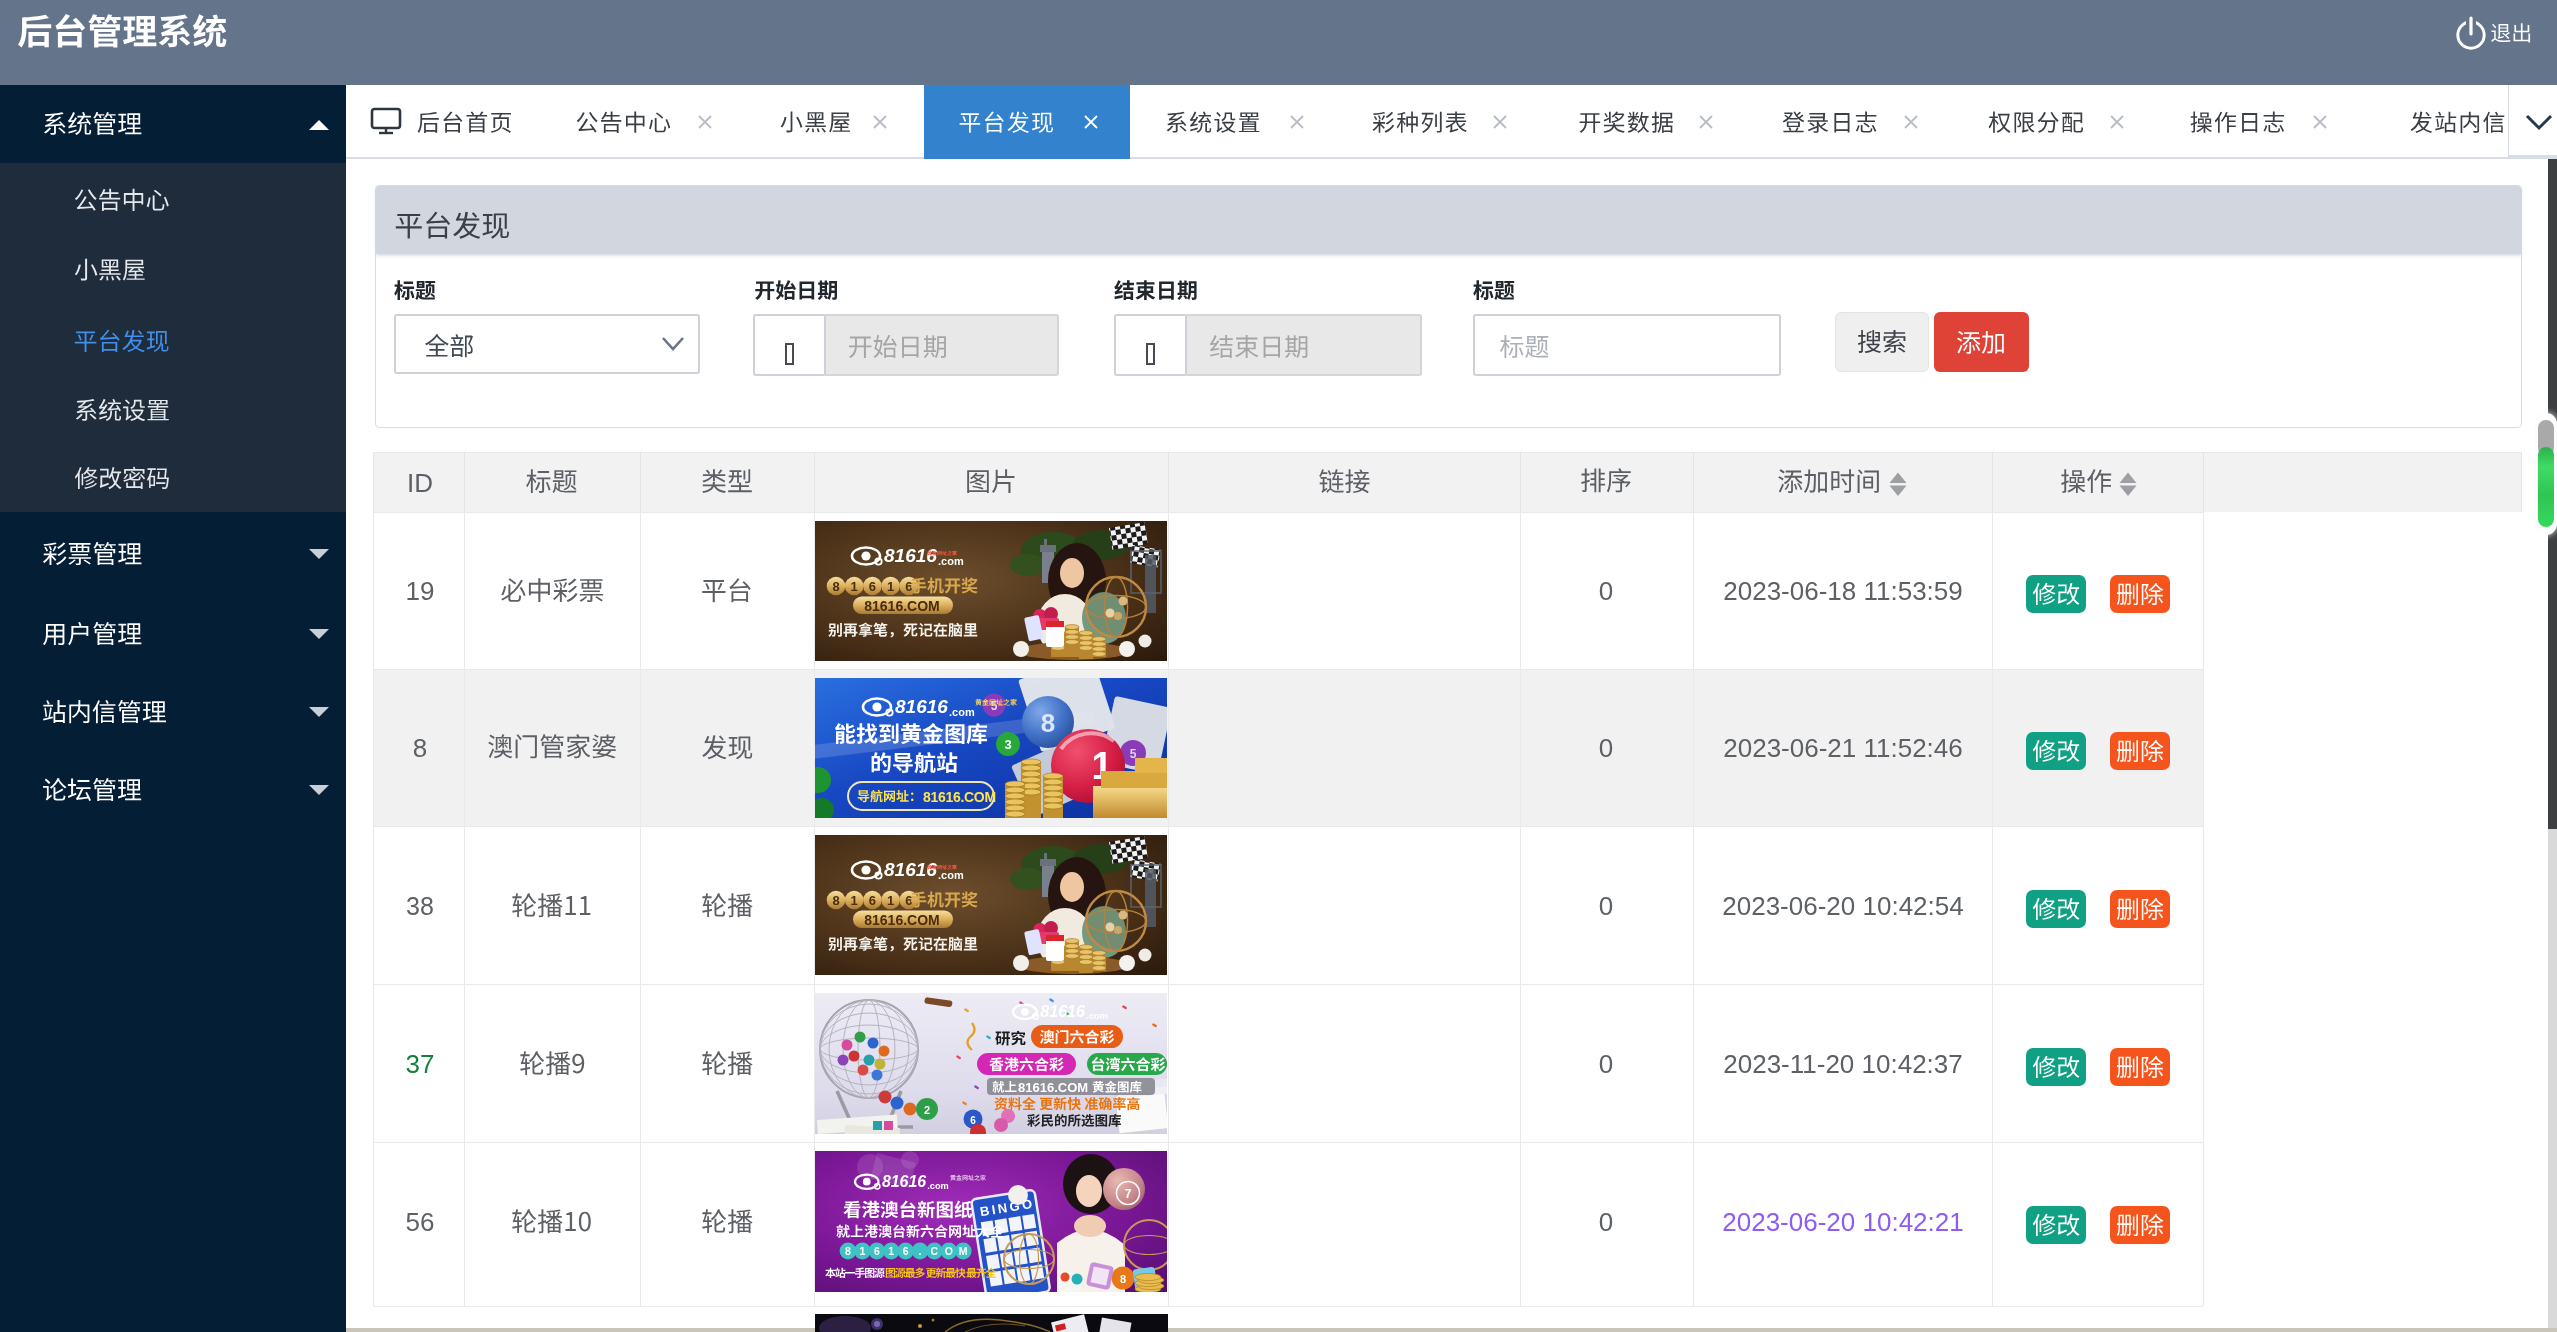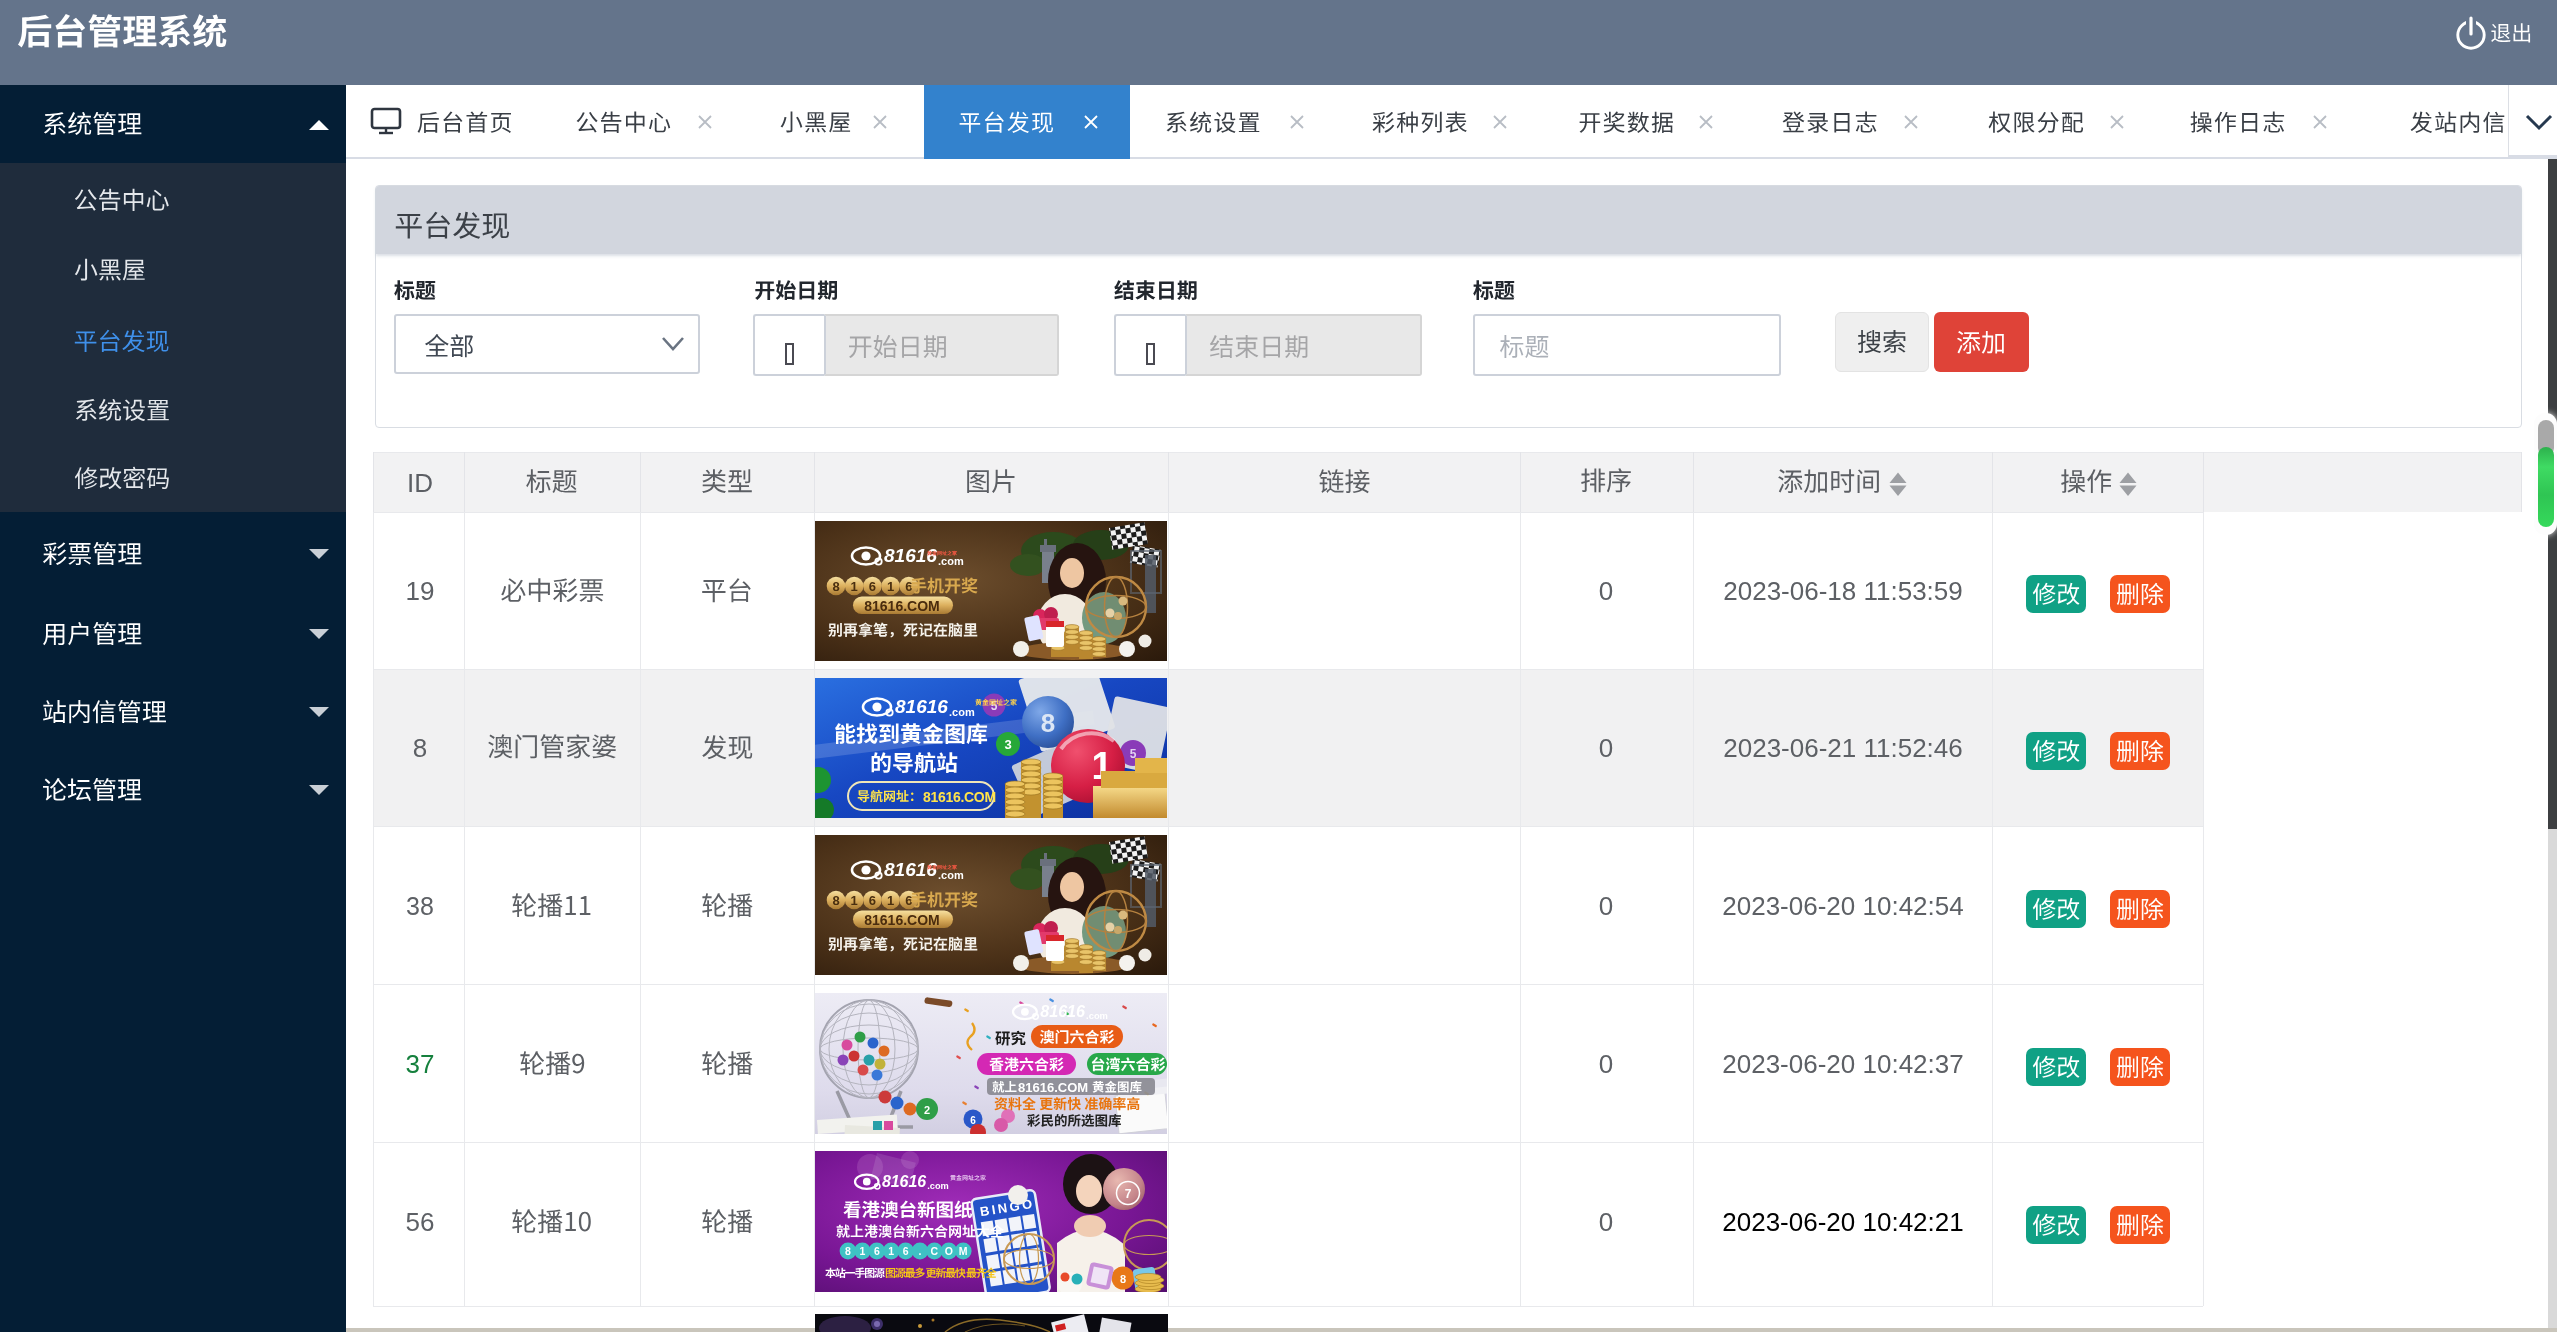--- a/index.html
+++ b/index.html
@@ -296,38 +296,38 @@
       <path d="M17 -17.5V-3.9H18.5V-17.5ZM20.5 -19.8V-0.1C20.5 0.2 20.4 0.3 20.1 0.3C19.8 0.3 18.7 0.4 17.6 0.3C17.8 0.8 18.1 1.5 18.1 1.9C19.7 1.9 20.6 1.9 21.2 1.6C21.8 1.3 22.1 0.9 22.1 -0.1V-19.8ZM1.1 -10.8V-9.1H2.6V-7.9C2.6 -5 2.5 -1.4 0.9 1C1.3 1.2 2 1.7 2.3 1.9C3.9 -0.6 4.1 -4.8 4.1 -8V-9.1H6.3V-0.3C6.3 -0 6.2 0.1 6 0.1C5.7 0.1 5 0.1 4.1 0.1C4.3 0.5 4.5 1.2 4.6 1.7C5.8 1.7 6.6 1.6 7.2 1.3C7.7 1.1 7.8 0.6 7.8 -0.3V-9.1H9.5V-9C9.5 -5.8 9.4 -1.7 8.1 1.1C8.4 1.3 9.1 1.7 9.4 1.9C10.8 -1.1 11 -5.6 11 -9V-9.1H13.3V-0.3C13.3 0 13.2 0.1 12.9 0.1C12.7 0.1 11.9 0.1 11 0.1C11.3 0.5 11.4 1.2 11.5 1.7C12.8 1.7 13.6 1.6 14.1 1.3C14.6 1.1 14.8 0.6 14.8 -0.3V-9.1H16V-10.8H14.8V-19.4H9.5V-10.8H7.8V-19.4H2.6V-10.8ZM4.1 -17.8H6.3V-10.8H4.1ZM11 -17.8H13.3V-10.8H11Z M35.4 -5.3C34.6 -3.6 33.3 -1.8 32.1 -0.5C32.5 -0.3 33.2 0.2 33.5 0.5C34.7 -0.9 36 -2.9 37 -4.8ZM42.3 -4.8C43.6 -3.3 45.1 -1.1 45.8 0.2L47.2 -0.6C46.5 -1.9 45 -4 43.7 -5.5ZM25.9 -19.2V1.8H27.5V-17.6H30.6C30 -16 29.3 -13.8 28.5 -12.1C30.4 -10.2 30.8 -8.6 30.8 -7.3C30.8 -6.5 30.7 -5.9 30.3 -5.6C30.1 -5.4 29.8 -5.4 29.5 -5.4C29.1 -5.3 28.6 -5.3 28 -5.4C28.3 -4.9 28.4 -4.2 28.4 -3.8C29 -3.8 29.7 -3.8 30.2 -3.8C30.7 -3.9 31.1 -4 31.5 -4.3C32.2 -4.8 32.4 -5.8 32.4 -7.1C32.4 -8.6 32 -10.3 30.1 -12.3C31 -14.2 31.9 -16.6 32.7 -18.6L31.5 -19.3L31.3 -19.2ZM32.9 -8.3V-6.6H39.2V-0.2C39.2 0.1 39.1 0.3 38.7 0.3C38.4 0.3 37.2 0.3 35.9 0.2C36.2 0.7 36.4 1.4 36.5 1.9C38.2 1.9 39.3 1.9 40 1.6C40.7 1.3 40.9 0.8 40.9 -0.2V-6.6H46.9V-8.3H40.9V-11.2H44.6V-12.8H35.2V-11.2H39.2V-8.3ZM39.9 -20.3C38.3 -17.4 35.3 -14.7 32.3 -13.1C32.7 -12.8 33.2 -12.2 33.5 -11.8C35.8 -13.2 38.2 -15.2 39.9 -17.5C42 -15 44 -13.4 46.2 -12C46.4 -12.5 47 -13.1 47.4 -13.5C45.2 -14.7 42.9 -16.3 40.8 -18.8L41.4 -19.7Z" fill="#fff"></path>
     </svg>
 <div class="lt ct" style="left:420px;top:1064px;font-size:26px;color:#15803d">37</div>
 <svg style="position:absolute;left:514.6px;top:1045.5px" width="74.4" height="34.4" viewBox="-4.2 -27.1 74.4 34.4">
       <path d="M16.7 -21.9C15.6 -18.8 13.3 -15 9.7 -12.3C10.2 -12 10.8 -11.3 11.1 -10.8C13.9 -13.1 16 -15.9 17.4 -18.6C19.1 -15.7 21.4 -12.8 23.6 -11C23.9 -11.5 24.5 -12.2 25 -12.6C22.6 -14.2 19.9 -17.5 18.4 -20.6L18.8 -21.5ZM21.2 -11.1C19.7 -9.9 17.3 -8.3 15.2 -7.1V-12.3H13.3V-1.5C13.3 0.8 14 1.4 16.5 1.4C17 1.4 20.4 1.4 21 1.4C23.2 1.4 23.8 0.4 24 -3.2C23.5 -3.3 22.7 -3.7 22.2 -4C22.1 -0.9 21.9 -0.4 20.9 -0.4C20.1 -0.4 17.3 -0.4 16.7 -0.4C15.4 -0.4 15.2 -0.5 15.2 -1.5V-5.1C17.6 -6.3 20.4 -8 22.6 -9.5ZM2.1 -8.6C2.3 -8.8 3.1 -9 3.9 -9H6V-5.2L1 -4.3L1.5 -2.4L6 -3.3V1.9H7.8V-3.7L10.9 -4.3L10.8 -6L7.8 -5.5V-9H10.4V-10.8H7.8V-14.8H6V-10.8H3.8C4.5 -12.6 5.2 -14.7 5.8 -16.9H10.4V-18.8H6.2C6.5 -19.7 6.7 -20.6 6.8 -21.5L5 -21.8C4.9 -20.8 4.7 -19.8 4.4 -18.8H1.2V-16.9H4C3.5 -14.8 2.9 -13.1 2.7 -12.4C2.3 -11.2 1.9 -10.4 1.5 -10.3C1.7 -9.8 1.9 -9 2.1 -8.6Z M47 -19.1C46.6 -17.9 45.8 -16.2 45.1 -15.1H43.6V-19.3C45.8 -19.6 47.9 -19.9 49.5 -20.2L48.4 -21.7C45.3 -21 39.9 -20.4 35.3 -20.2C35.5 -19.8 35.8 -19.2 35.8 -18.7C37.7 -18.8 39.8 -19 41.8 -19.1V-15.1H35V-13.4H40.2C38.7 -11.4 36.2 -9.6 33.9 -8.7C34.3 -8.3 34.8 -7.6 35.1 -7.2C35.6 -7.4 36.1 -7.7 36.5 -8V2.1H38.3V0.9H47.5V1.9H49.3V-8L50.1 -7.5C50.4 -8 51 -8.6 51.4 -8.9C49.2 -9.8 46.8 -11.6 45.3 -13.4H50.6V-15.1H46.9C47.5 -16.1 48.2 -17.4 48.8 -18.6ZM37 -18.1C37.5 -17.2 38.2 -15.9 38.5 -15.1L40.1 -15.7C39.8 -16.4 39.1 -17.7 38.6 -18.6ZM41.8 -12.8V-8.6H43.6V-13C45 -11.1 47.2 -9.2 49.2 -8H36.6C38.5 -9.2 40.5 -10.9 41.8 -12.8ZM41.8 -6.5V-4.3H38.3V-6.5ZM43.5 -6.5H47.5V-4.3H43.5ZM41.8 -2.8V-0.6H38.3V-2.8ZM43.5 -2.8H47.5V-0.6H43.5ZM30.3 -21.8V-16.6H27.1V-14.8H30.3V-9.4L26.7 -8.2L27.1 -6.3L30.3 -7.5V-0.2C30.3 0.2 30.2 0.3 29.9 0.3C29.6 0.3 28.6 0.3 27.5 0.3C27.7 0.8 27.9 1.6 28 2.1C29.7 2.1 30.7 2 31.3 1.7C31.9 1.4 32.2 0.9 32.2 -0.2V-8.1L34.9 -9.2L34.6 -11L32.2 -10.1V-14.8H35V-16.6H32.2V-21.8Z M58.1 0.3C61.7 0.3 65 -2.6 65 -10.3C65 -16.4 62.3 -19.4 58.6 -19.4C55.6 -19.4 53.1 -16.9 53.1 -13.2C53.1 -9.3 55.2 -7.2 58.4 -7.2C60 -7.2 61.6 -8.1 62.8 -9.5C62.6 -3.6 60.5 -1.6 58 -1.6C56.8 -1.6 55.6 -2.2 54.8 -3.1L53.5 -1.6C54.6 -0.5 56 0.3 58.1 0.3ZM62.8 -11.5C61.5 -9.7 60.1 -9 58.8 -9C56.5 -9 55.4 -10.7 55.4 -13.2C55.4 -15.8 56.8 -17.6 58.6 -17.6C61 -17.6 62.5 -15.5 62.8 -11.5Z" fill="#5d6065"></path>
     </svg>
 <svg style="position:absolute;left:696.8px;top:1045.5px" width="60.7" height="34.4" viewBox="-4.2 -27.1 60.7 34.4">
       <path d="M16.7 -21.9C15.6 -18.8 13.3 -15 9.7 -12.3C10.2 -12 10.8 -11.3 11.1 -10.8C13.9 -13.1 16 -15.9 17.4 -18.6C19.1 -15.7 21.4 -12.8 23.6 -11C23.9 -11.5 24.5 -12.2 25 -12.6C22.6 -14.2 19.9 -17.5 18.4 -20.6L18.8 -21.5ZM21.2 -11.1C19.7 -9.9 17.3 -8.3 15.2 -7.1V-12.3H13.3V-1.5C13.3 0.8 14 1.4 16.5 1.4C17 1.4 20.4 1.4 21 1.4C23.2 1.4 23.8 0.4 24 -3.2C23.5 -3.3 22.7 -3.7 22.2 -4C22.1 -0.9 21.9 -0.4 20.9 -0.4C20.1 -0.4 17.3 -0.4 16.7 -0.4C15.4 -0.4 15.2 -0.5 15.2 -1.5V-5.1C17.6 -6.3 20.4 -8 22.6 -9.5ZM2.1 -8.6C2.3 -8.8 3.1 -9 3.9 -9H6V-5.2L1 -4.3L1.5 -2.4L6 -3.3V1.9H7.8V-3.7L10.9 -4.3L10.8 -6L7.8 -5.5V-9H10.4V-10.8H7.8V-14.8H6V-10.8H3.8C4.5 -12.6 5.2 -14.7 5.8 -16.9H10.4V-18.8H6.2C6.5 -19.7 6.7 -20.6 6.8 -21.5L5 -21.8C4.9 -20.8 4.7 -19.8 4.4 -18.8H1.2V-16.9H4C3.5 -14.8 2.9 -13.1 2.7 -12.4C2.3 -11.2 1.9 -10.4 1.5 -10.3C1.7 -9.8 1.9 -9 2.1 -8.6Z M47 -19.1C46.6 -17.9 45.8 -16.2 45.1 -15.1H43.6V-19.3C45.8 -19.6 47.9 -19.9 49.5 -20.2L48.4 -21.7C45.3 -21 39.9 -20.4 35.3 -20.2C35.5 -19.8 35.8 -19.2 35.8 -18.7C37.7 -18.8 39.8 -19 41.8 -19.1V-15.1H35V-13.4H40.2C38.7 -11.4 36.2 -9.6 33.9 -8.7C34.3 -8.3 34.8 -7.6 35.1 -7.2C35.6 -7.4 36.1 -7.7 36.5 -8V2.1H38.3V0.9H47.5V1.9H49.3V-8L50.1 -7.5C50.4 -8 51 -8.6 51.4 -8.9C49.2 -9.8 46.8 -11.6 45.3 -13.4H50.6V-15.1H46.9C47.5 -16.1 48.2 -17.4 48.8 -18.6ZM37 -18.1C37.5 -17.2 38.2 -15.9 38.5 -15.1L40.1 -15.7C39.8 -16.4 39.1 -17.7 38.6 -18.6ZM41.8 -12.8V-8.6H43.6V-13C45 -11.1 47.2 -9.2 49.2 -8H36.6C38.5 -9.2 40.5 -10.9 41.8 -12.8ZM41.8 -6.5V-4.3H38.3V-6.5ZM43.5 -6.5H47.5V-4.3H43.5ZM41.8 -2.8V-0.6H38.3V-2.8ZM43.5 -2.8H47.5V-0.6H43.5ZM30.3 -21.8V-16.6H27.1V-14.8H30.3V-9.4L26.7 -8.2L27.1 -6.3L30.3 -7.5V-0.2C30.3 0.2 30.2 0.3 29.9 0.3C29.6 0.3 28.6 0.3 27.5 0.3C27.7 0.8 27.9 1.6 28 2.1C29.7 2.1 30.7 2 31.3 1.7C31.9 1.4 32.2 0.9 32.2 -0.2V-8.1L34.9 -9.2L34.6 -11L32.2 -10.1V-14.8H35V-16.6H32.2V-21.8Z" fill="#5d6065"></path>
     </svg>
 <div class="lt ct" style="left:1606px;top:1064px;font-size:26px;color:#5d6065">0</div>
-<div class="lt ct" style="left:1843px;top:1064px;font-size:26px;color:#5d6065">2023-06-20 10:42:37</div>
+<div class="lt ct" style="left:1843px;top:1064px;font-size:26px;color:#5d6065">2023-11-20 10:42:37</div>
 <div class="ab" style="left:2026px;top:1048px;width:60px;height:38px;background:#10a185;border-radius:7px"></div>
 <svg style="position:absolute;left:2027.7px;top:1050.9px" width="56.4" height="31.8" viewBox="-4.3 -25.0 56.4 31.8">
       <path d="M16.8 -9.3C15.5 -8 13 -6.9 10.9 -6.2C11.2 -6 11.7 -5.5 11.9 -5.2C14.2 -5.9 16.7 -7.2 18.1 -8.7ZM19.1 -6.9C17.4 -5.2 14.3 -3.8 11.2 -3.1C11.6 -2.8 11.9 -2.3 12.1 -1.9C15.4 -2.8 18.6 -4.3 20.4 -6.3ZM21.3 -4.3C19.2 -1.8 14.7 -0.3 9.9 0.4C10.3 0.8 10.7 1.4 10.8 1.8C15.9 1 20.4 -0.8 22.8 -3.6ZM7.3 -13.5V-1.9H8.9V-13.5ZM13.3 -16H20C19.2 -14.7 18 -13.6 16.6 -12.7C15.1 -13.7 14 -14.9 13.3 -16ZM13.6 -20.2C12.6 -17.6 10.8 -15.1 8.9 -13.5C9.3 -13.2 10 -12.7 10.3 -12.4C11 -13.1 11.7 -13.9 12.4 -14.8C13.1 -13.8 14 -12.8 15.2 -11.9C13.3 -10.8 11.1 -10.2 8.9 -9.8C9.2 -9.4 9.6 -8.8 9.8 -8.4C12.2 -8.9 14.5 -9.7 16.6 -10.9C18.1 -9.9 20.1 -9.1 22.3 -8.5C22.5 -9 23 -9.6 23.3 -10C21.3 -10.4 19.5 -11 18 -11.8C19.8 -13.2 21.4 -14.9 22.3 -17.1L21.2 -17.6L20.9 -17.5H14.2C14.6 -18.3 14.9 -19 15.2 -19.8ZM5.6 -20C4.5 -16.3 2.6 -12.6 0.5 -10.2C0.8 -9.8 1.3 -8.8 1.4 -8.4C2.2 -9.3 3 -10.4 3.7 -11.5V1.9H5.4V-14.7C6.1 -16.3 6.8 -17.9 7.3 -19.6Z M38.4 -14H43.4C42.9 -10.9 42.1 -8.2 40.9 -6C39.8 -8.3 38.9 -10.9 38.4 -13.8ZM25.8 -18.5V-16.7H32.6V-11.6H26.1V-2.5C26.1 -1.6 25.8 -1.3 25.4 -1.1C25.7 -0.6 26 0.2 26.1 0.8C26.7 0.3 27.6 -0.1 34.5 -2.8C34.5 -3.2 34.3 -4 34.3 -4.5L28 -2.2V-9.8H34.3L34.2 -9.7C34.6 -9.4 35.3 -8.7 35.6 -8.4C36.2 -9.2 36.8 -10.2 37.3 -11.3C37.9 -8.7 38.8 -6.3 39.9 -4.3C38.4 -2.3 36.5 -0.8 34 0.4C34.3 0.8 34.9 1.6 35.1 2C37.5 0.8 39.4 -0.7 40.9 -2.7C42.3 -0.8 43.9 0.8 46 1.8C46.2 1.3 46.8 0.6 47.2 0.3C45.1 -0.7 43.4 -2.3 42 -4.2C43.6 -6.9 44.6 -10.1 45.3 -14H46.8V-15.7H39C39.4 -17 39.8 -18.4 40.1 -19.8L38.3 -20.2C37.6 -16.2 36.2 -12.4 34.3 -9.9V-18.5Z" fill="#fff"></path>
     </svg>
 <div class="ab" style="left:2110px;top:1048px;width:60px;height:38px;background:#f5541d;border-radius:7px"></div>
 <svg style="position:absolute;left:2112.1px;top:1050.8px" width="56.1" height="31.9" viewBox="-3.9 -25.1 56.1 31.9">
       <path d="M17 -17.5V-3.9H18.5V-17.5ZM20.5 -19.8V-0.1C20.5 0.2 20.4 0.3 20.1 0.3C19.8 0.3 18.7 0.4 17.6 0.3C17.8 0.8 18.1 1.5 18.1 1.9C19.7 1.9 20.6 1.9 21.2 1.6C21.8 1.3 22.1 0.9 22.1 -0.1V-19.8ZM1.1 -10.8V-9.1H2.6V-7.9C2.6 -5 2.5 -1.4 0.9 1C1.3 1.2 2 1.7 2.3 1.9C3.9 -0.6 4.1 -4.8 4.1 -8V-9.1H6.3V-0.3C6.3 -0 6.2 0.1 6 0.1C5.7 0.1 5 0.1 4.1 0.1C4.3 0.5 4.5 1.2 4.6 1.7C5.8 1.7 6.6 1.6 7.2 1.3C7.7 1.1 7.8 0.6 7.8 -0.3V-9.1H9.5V-9C9.5 -5.8 9.4 -1.7 8.1 1.1C8.4 1.3 9.1 1.7 9.4 1.9C10.8 -1.1 11 -5.6 11 -9V-9.1H13.3V-0.3C13.3 0 13.2 0.1 12.9 0.1C12.7 0.1 11.9 0.1 11 0.1C11.3 0.5 11.4 1.2 11.5 1.7C12.8 1.7 13.6 1.6 14.1 1.3C14.6 1.1 14.8 0.6 14.8 -0.3V-9.1H16V-10.8H14.8V-19.4H9.5V-10.8H7.8V-19.4H2.6V-10.8ZM4.1 -17.8H6.3V-10.8H4.1ZM11 -17.8H13.3V-10.8H11Z M35.4 -5.3C34.6 -3.6 33.3 -1.8 32.1 -0.5C32.5 -0.3 33.2 0.2 33.5 0.5C34.7 -0.9 36 -2.9 37 -4.8ZM42.3 -4.8C43.6 -3.3 45.1 -1.1 45.8 0.2L47.2 -0.6C46.5 -1.9 45 -4 43.7 -5.5ZM25.9 -19.2V1.8H27.5V-17.6H30.6C30 -16 29.3 -13.8 28.5 -12.1C30.4 -10.2 30.8 -8.6 30.8 -7.3C30.8 -6.5 30.7 -5.9 30.3 -5.6C30.1 -5.4 29.8 -5.4 29.5 -5.4C29.1 -5.3 28.6 -5.3 28 -5.4C28.3 -4.9 28.4 -4.2 28.4 -3.8C29 -3.8 29.7 -3.8 30.2 -3.8C30.7 -3.9 31.1 -4 31.5 -4.3C32.2 -4.8 32.4 -5.8 32.4 -7.1C32.4 -8.6 32 -10.3 30.1 -12.3C31 -14.2 31.9 -16.6 32.7 -18.6L31.5 -19.3L31.3 -19.2ZM32.9 -8.3V-6.6H39.2V-0.2C39.2 0.1 39.1 0.3 38.7 0.3C38.4 0.3 37.2 0.3 35.9 0.2C36.2 0.7 36.4 1.4 36.5 1.9C38.2 1.9 39.3 1.9 40 1.6C40.7 1.3 40.9 0.8 40.9 -0.2V-6.6H46.9V-8.3H40.9V-11.2H44.6V-12.8H35.2V-11.2H39.2V-8.3ZM39.9 -20.3C38.3 -17.4 35.3 -14.7 32.3 -13.1C32.7 -12.8 33.2 -12.2 33.5 -11.8C35.8 -13.2 38.2 -15.2 39.9 -17.5C42 -15 44 -13.4 46.2 -12C46.4 -12.5 47 -13.1 47.4 -13.5C45.2 -14.7 42.9 -16.3 40.8 -18.8L41.4 -19.7Z" fill="#fff"></path>
     </svg>
 <div class="lt ct" style="left:420px;top:1222px;font-size:26px;color:#5d6065">56</div>
 <svg style="position:absolute;left:507.4px;top:1203.5px" width="88.9" height="34.4" viewBox="-4.2 -27.1 88.9 34.4">
       <path d="M16.7 -21.9C15.6 -18.8 13.3 -15 9.7 -12.3C10.2 -12 10.8 -11.3 11.1 -10.8C13.9 -13.1 16 -15.9 17.4 -18.6C19.1 -15.7 21.4 -12.8 23.6 -11C23.9 -11.5 24.5 -12.2 25 -12.6C22.6 -14.2 19.9 -17.5 18.4 -20.6L18.8 -21.5ZM21.2 -11.1C19.7 -9.9 17.3 -8.3 15.2 -7.1V-12.3H13.3V-1.5C13.3 0.8 14 1.4 16.5 1.4C17 1.4 20.4 1.4 21 1.4C23.2 1.4 23.8 0.4 24 -3.2C23.5 -3.3 22.7 -3.7 22.2 -4C22.1 -0.9 21.9 -0.4 20.9 -0.4C20.1 -0.4 17.3 -0.4 16.7 -0.4C15.4 -0.4 15.2 -0.5 15.2 -1.5V-5.1C17.6 -6.3 20.4 -8 22.6 -9.5ZM2.1 -8.6C2.3 -8.8 3.1 -9 3.9 -9H6V-5.2L1 -4.3L1.5 -2.4L6 -3.3V1.9H7.8V-3.7L10.9 -4.3L10.8 -6L7.8 -5.5V-9H10.4V-10.8H7.8V-14.8H6V-10.8H3.8C4.5 -12.6 5.2 -14.7 5.8 -16.9H10.4V-18.8H6.2C6.5 -19.7 6.7 -20.6 6.8 -21.5L5 -21.8C4.9 -20.8 4.7 -19.8 4.4 -18.8H1.2V-16.9H4C3.5 -14.8 2.9 -13.1 2.7 -12.4C2.3 -11.2 1.9 -10.4 1.5 -10.3C1.7 -9.8 1.9 -9 2.1 -8.6Z M47 -19.1C46.6 -17.9 45.8 -16.2 45.1 -15.1H43.6V-19.3C45.8 -19.6 47.9 -19.9 49.5 -20.2L48.4 -21.7C45.3 -21 39.9 -20.4 35.3 -20.2C35.5 -19.8 35.8 -19.2 35.8 -18.7C37.7 -18.8 39.8 -19 41.8 -19.1V-15.1H35V-13.4H40.2C38.7 -11.4 36.2 -9.6 33.9 -8.7C34.3 -8.3 34.8 -7.6 35.1 -7.2C35.6 -7.4 36.1 -7.7 36.5 -8V2.1H38.3V0.9H47.5V1.9H49.3V-8L50.1 -7.5C50.4 -8 51 -8.6 51.4 -8.9C49.2 -9.8 46.8 -11.6 45.3 -13.4H50.6V-15.1H46.9C47.5 -16.1 48.2 -17.4 48.8 -18.6ZM37 -18.1C37.5 -17.2 38.2 -15.9 38.5 -15.1L40.1 -15.7C39.8 -16.4 39.1 -17.7 38.6 -18.6ZM41.8 -12.8V-8.6H43.6V-13C45 -11.1 47.2 -9.2 49.2 -8H36.6C38.5 -9.2 40.5 -10.9 41.8 -12.8ZM41.8 -6.5V-4.3H38.3V-6.5ZM43.5 -6.5H47.5V-4.3H43.5ZM41.8 -2.8V-0.6H38.3V-2.8ZM43.5 -2.8H47.5V-0.6H43.5ZM30.3 -21.8V-16.6H27.1V-14.8H30.3V-9.4L26.7 -8.2L27.1 -6.3L30.3 -7.5V-0.2C30.3 0.2 30.2 0.3 29.9 0.3C29.6 0.3 28.6 0.3 27.5 0.3C27.7 0.8 27.9 1.6 28 2.1C29.7 2.1 30.7 2 31.3 1.7C31.9 1.4 32.2 0.9 32.2 -0.2V-8.1L34.9 -9.2L34.6 -11L32.2 -10.1V-14.8H35V-16.6H32.2V-21.8Z M54.3 0H64.7V-2H60.9V-19.1H59.1C58.1 -18.5 56.8 -18 55.1 -17.7V-16.2H58.6V-2H54.3Z M73.7 0.3C77.3 0.3 79.6 -2.9 79.6 -9.6C79.6 -16.2 77.3 -19.4 73.7 -19.4C70 -19.4 67.7 -16.2 67.7 -9.6C67.7 -2.9 70 0.3 73.7 0.3ZM73.7 -1.6C71.5 -1.6 70 -4 70 -9.6C70 -15.2 71.5 -17.5 73.7 -17.5C75.8 -17.5 77.3 -15.2 77.3 -9.6C77.3 -4 75.8 -1.6 73.7 -1.6Z" fill="#5d6065"></path>
     </svg>
 <svg style="position:absolute;left:696.8px;top:1203.5px" width="60.7" height="34.4" viewBox="-4.2 -27.1 60.7 34.4">
       <path d="M16.7 -21.9C15.6 -18.8 13.3 -15 9.7 -12.3C10.2 -12 10.8 -11.3 11.1 -10.8C13.9 -13.1 16 -15.9 17.4 -18.6C19.1 -15.7 21.4 -12.8 23.6 -11C23.9 -11.5 24.5 -12.2 25 -12.6C22.6 -14.2 19.9 -17.5 18.4 -20.6L18.8 -21.5ZM21.2 -11.1C19.7 -9.9 17.3 -8.3 15.2 -7.1V-12.3H13.3V-1.5C13.3 0.8 14 1.4 16.5 1.4C17 1.4 20.4 1.4 21 1.4C23.2 1.4 23.8 0.4 24 -3.2C23.5 -3.3 22.7 -3.7 22.2 -4C22.1 -0.9 21.9 -0.4 20.9 -0.4C20.1 -0.4 17.3 -0.4 16.7 -0.4C15.4 -0.4 15.2 -0.5 15.2 -1.5V-5.1C17.6 -6.3 20.4 -8 22.6 -9.5ZM2.1 -8.6C2.3 -8.8 3.1 -9 3.9 -9H6V-5.2L1 -4.3L1.5 -2.4L6 -3.3V1.9H7.8V-3.7L10.9 -4.3L10.8 -6L7.8 -5.5V-9H10.4V-10.8H7.8V-14.8H6V-10.8H3.8C4.5 -12.6 5.2 -14.7 5.8 -16.9H10.4V-18.8H6.2C6.5 -19.7 6.7 -20.6 6.8 -21.5L5 -21.8C4.9 -20.8 4.7 -19.8 4.4 -18.8H1.2V-16.9H4C3.5 -14.8 2.9 -13.1 2.7 -12.4C2.3 -11.2 1.9 -10.4 1.5 -10.3C1.7 -9.8 1.9 -9 2.1 -8.6Z M47 -19.1C46.6 -17.9 45.8 -16.2 45.1 -15.1H43.6V-19.3C45.8 -19.6 47.9 -19.9 49.5 -20.2L48.4 -21.7C45.3 -21 39.9 -20.4 35.3 -20.2C35.5 -19.8 35.8 -19.2 35.8 -18.7C37.7 -18.8 39.8 -19 41.8 -19.1V-15.1H35V-13.4H40.2C38.7 -11.4 36.2 -9.6 33.9 -8.7C34.3 -8.3 34.8 -7.6 35.1 -7.2C35.6 -7.4 36.1 -7.7 36.5 -8V2.1H38.3V0.9H47.5V1.9H49.3V-8L50.1 -7.5C50.4 -8 51 -8.6 51.4 -8.9C49.2 -9.8 46.8 -11.6 45.3 -13.4H50.6V-15.1H46.9C47.5 -16.1 48.2 -17.4 48.8 -18.6ZM37 -18.1C37.5 -17.2 38.2 -15.9 38.5 -15.1L40.1 -15.7C39.8 -16.4 39.1 -17.7 38.6 -18.6ZM41.8 -12.8V-8.6H43.6V-13C45 -11.1 47.2 -9.2 49.2 -8H36.6C38.5 -9.2 40.5 -10.9 41.8 -12.8ZM41.8 -6.5V-4.3H38.3V-6.5ZM43.5 -6.5H47.5V-4.3H43.5ZM41.8 -2.8V-0.6H38.3V-2.8ZM43.5 -2.8H47.5V-0.6H43.5ZM30.3 -21.8V-16.6H27.1V-14.8H30.3V-9.4L26.7 -8.2L27.1 -6.3L30.3 -7.5V-0.2C30.3 0.2 30.2 0.3 29.9 0.3C29.6 0.3 28.6 0.3 27.5 0.3C27.7 0.8 27.9 1.6 28 2.1C29.7 2.1 30.7 2 31.3 1.7C31.9 1.4 32.2 0.9 32.2 -0.2V-8.1L34.9 -9.2L34.6 -11L32.2 -10.1V-14.8H35V-16.6H32.2V-21.8Z" fill="#5d6065"></path>
     </svg>
 <div class="lt ct" style="left:1606px;top:1222px;font-size:26px;color:#5d6065">0</div>
-<div class="lt ct" style="left:1843px;top:1222px;font-size:26px;color:#000000">2023-06-20 10:42:21</div>
+<div class="lt ct" style="left:1843px;top:1222px;font-size:26px;color:#8b5cf6">2023-06-20 10:42:21</div>
 <div class="ab" style="left:2026px;top:1206px;width:60px;height:38px;background:#10a185;border-radius:7px"></div>
 <svg style="position:absolute;left:2027.7px;top:1208.9px" width="56.4" height="31.8" viewBox="-4.3 -25.0 56.4 31.8">
       <path d="M16.8 -9.3C15.5 -8 13 -6.9 10.9 -6.2C11.2 -6 11.7 -5.5 11.9 -5.2C14.2 -5.9 16.7 -7.2 18.1 -8.7ZM19.1 -6.9C17.4 -5.2 14.3 -3.8 11.2 -3.1C11.6 -2.8 11.9 -2.3 12.1 -1.9C15.4 -2.8 18.6 -4.3 20.4 -6.3ZM21.3 -4.3C19.2 -1.8 14.7 -0.3 9.9 0.4C10.3 0.8 10.7 1.4 10.8 1.8C15.9 1 20.4 -0.8 22.8 -3.6ZM7.3 -13.5V-1.9H8.9V-13.5ZM13.3 -16H20C19.2 -14.7 18 -13.6 16.6 -12.7C15.1 -13.7 14 -14.9 13.3 -16ZM13.6 -20.2C12.6 -17.6 10.8 -15.1 8.9 -13.5C9.3 -13.2 10 -12.7 10.3 -12.4C11 -13.1 11.7 -13.9 12.4 -14.8C13.1 -13.8 14 -12.8 15.2 -11.9C13.3 -10.8 11.1 -10.2 8.9 -9.8C9.2 -9.4 9.6 -8.8 9.8 -8.4C12.2 -8.9 14.5 -9.7 16.6 -10.9C18.1 -9.9 20.1 -9.1 22.3 -8.5C22.5 -9 23 -9.6 23.3 -10C21.3 -10.4 19.5 -11 18 -11.8C19.8 -13.2 21.4 -14.9 22.3 -17.1L21.2 -17.6L20.9 -17.5H14.2C14.6 -18.3 14.9 -19 15.2 -19.8ZM5.6 -20C4.5 -16.3 2.6 -12.6 0.5 -10.2C0.8 -9.8 1.3 -8.8 1.4 -8.4C2.2 -9.3 3 -10.4 3.7 -11.5V1.9H5.4V-14.7C6.1 -16.3 6.8 -17.9 7.3 -19.6Z M38.4 -14H43.4C42.9 -10.9 42.1 -8.2 40.9 -6C39.8 -8.3 38.9 -10.9 38.4 -13.8ZM25.8 -18.5V-16.7H32.6V-11.6H26.1V-2.5C26.1 -1.6 25.8 -1.3 25.4 -1.1C25.7 -0.6 26 0.2 26.1 0.8C26.7 0.3 27.6 -0.1 34.5 -2.8C34.5 -3.2 34.3 -4 34.3 -4.5L28 -2.2V-9.8H34.3L34.2 -9.7C34.6 -9.4 35.3 -8.7 35.6 -8.4C36.2 -9.2 36.8 -10.2 37.3 -11.3C37.9 -8.7 38.8 -6.3 39.9 -4.3C38.4 -2.3 36.5 -0.8 34 0.4C34.3 0.8 34.9 1.6 35.1 2C37.5 0.8 39.4 -0.7 40.9 -2.7C42.3 -0.8 43.9 0.8 46 1.8C46.2 1.3 46.8 0.6 47.2 0.3C45.1 -0.7 43.4 -2.3 42 -4.2C43.6 -6.9 44.6 -10.1 45.3 -14H46.8V-15.7H39C39.4 -17 39.8 -18.4 40.1 -19.8L38.3 -20.2C37.6 -16.2 36.2 -12.4 34.3 -9.9V-18.5Z" fill="#fff"></path>
     </svg>
 <div class="ab" style="left:2110px;top:1206px;width:60px;height:38px;background:#f5541d;border-radius:7px"></div>
 <svg style="position:absolute;left:2112.1px;top:1208.8px" width="56.1" height="31.9" viewBox="-3.9 -25.1 56.1 31.9">
       <path d="M17 -17.5V-3.9H18.5V-17.5ZM20.5 -19.8V-0.1C20.5 0.2 20.4 0.3 20.1 0.3C19.8 0.3 18.7 0.4 17.6 0.3C17.8 0.8 18.1 1.5 18.1 1.9C19.7 1.9 20.6 1.9 21.2 1.6C21.8 1.3 22.1 0.9 22.1 -0.1V-19.8ZM1.1 -10.8V-9.1H2.6V-7.9C2.6 -5 2.5 -1.4 0.9 1C1.3 1.2 2 1.7 2.3 1.9C3.9 -0.6 4.1 -4.8 4.1 -8V-9.1H6.3V-0.3C6.3 -0 6.2 0.1 6 0.1C5.7 0.1 5 0.1 4.1 0.1C4.3 0.5 4.5 1.2 4.6 1.7C5.8 1.7 6.6 1.6 7.2 1.3C7.7 1.1 7.8 0.6 7.8 -0.3V-9.1H9.5V-9C9.5 -5.8 9.4 -1.7 8.1 1.1C8.4 1.3 9.1 1.7 9.4 1.9C10.8 -1.1 11 -5.6 11 -9V-9.1H13.3V-0.3C13.3 0 13.2 0.1 12.9 0.1C12.7 0.1 11.9 0.1 11 0.1C11.3 0.5 11.4 1.2 11.5 1.7C12.8 1.7 13.6 1.6 14.1 1.3C14.6 1.1 14.8 0.6 14.8 -0.3V-9.1H16V-10.8H14.8V-19.4H9.5V-10.8H7.8V-19.4H2.6V-10.8ZM4.1 -17.8H6.3V-10.8H4.1ZM11 -17.8H13.3V-10.8H11Z M35.4 -5.3C34.6 -3.6 33.3 -1.8 32.1 -0.5C32.5 -0.3 33.2 0.2 33.5 0.5C34.7 -0.9 36 -2.9 37 -4.8ZM42.3 -4.8C43.6 -3.3 45.1 -1.1 45.8 0.2L47.2 -0.6C46.5 -1.9 45 -4 43.7 -5.5ZM25.9 -19.2V1.8H27.5V-17.6H30.6C30 -16 29.3 -13.8 28.5 -12.1C30.4 -10.2 30.8 -8.6 30.8 -7.3C30.8 -6.5 30.7 -5.9 30.3 -5.6C30.1 -5.4 29.8 -5.4 29.5 -5.4C29.1 -5.3 28.6 -5.3 28 -5.4C28.3 -4.9 28.4 -4.2 28.4 -3.8C29 -3.8 29.7 -3.8 30.2 -3.8C30.7 -3.9 31.1 -4 31.5 -4.3C32.2 -4.8 32.4 -5.8 32.4 -7.1C32.4 -8.6 32 -10.3 30.1 -12.3C31 -14.2 31.9 -16.6 32.7 -18.6L31.5 -19.3L31.3 -19.2ZM32.9 -8.3V-6.6H39.2V-0.2C39.2 0.1 39.1 0.3 38.7 0.3C38.4 0.3 37.2 0.3 35.9 0.2C36.2 0.7 36.4 1.4 36.5 1.9C38.2 1.9 39.3 1.9 40 1.6C40.7 1.3 40.9 0.8 40.9 -0.2V-6.6H46.9V-8.3H40.9V-11.2H44.6V-12.8H35.2V-11.2H39.2V-8.3ZM39.9 -20.3C38.3 -17.4 35.3 -14.7 32.3 -13.1C32.7 -12.8 33.2 -12.2 33.5 -11.8C35.8 -13.2 38.2 -15.2 39.9 -17.5C42 -15 44 -13.4 46.2 -12C46.4 -12.5 47 -13.1 47.4 -13.5C45.2 -14.7 42.9 -16.3 40.8 -18.8L41.4 -19.7Z" fill="#fff"></path>
     </svg>
 <div class="ab" style="left:2548px;top:159px;width:9px;height:670px;background:#3d3f41"></div>
 <div class="ab" style="left:2546px;top:829px;width:11px;height:503px;background:#d9d9d9;border-left:2px solid #fff"></div>

